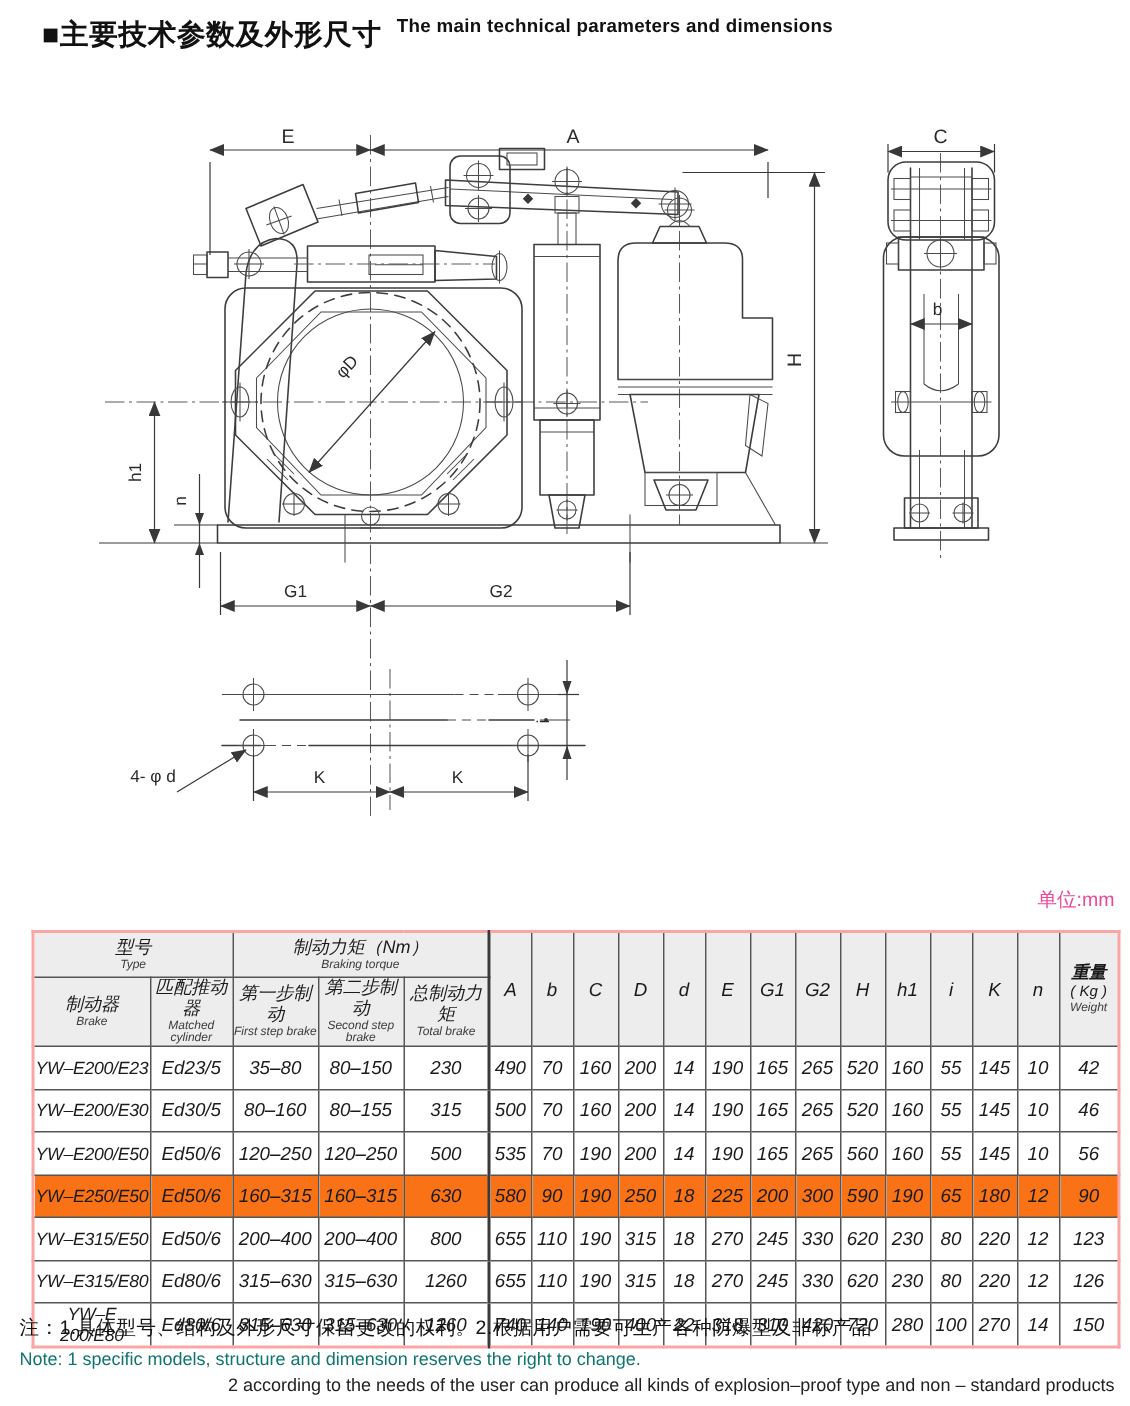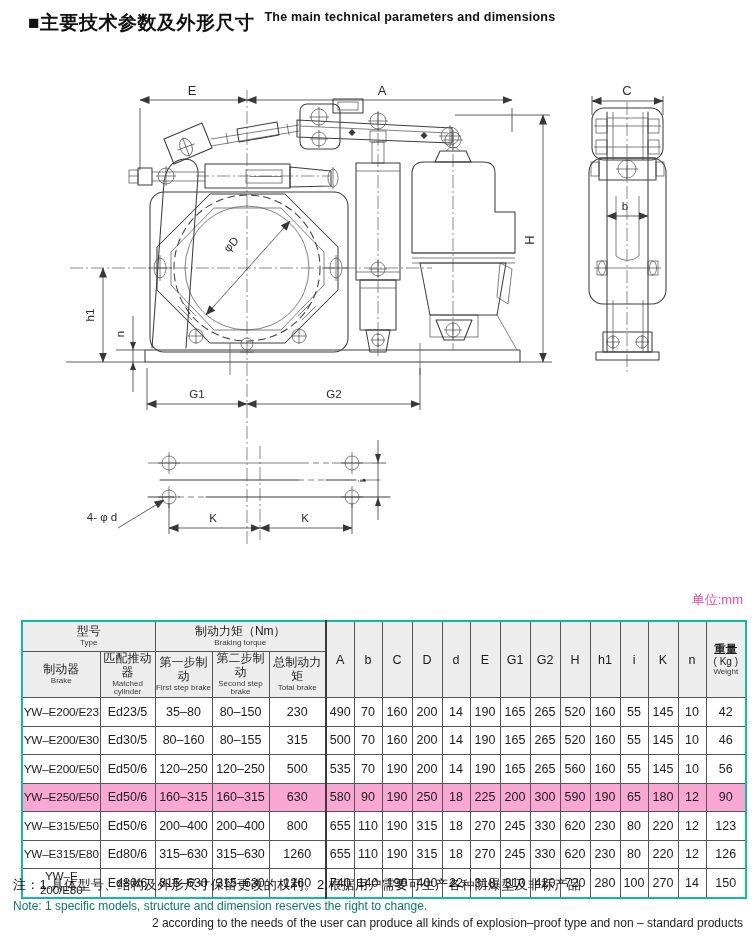--- a/index.html
+++ b/index.html
@@ -21,33 +21,33 @@
   svg .sd{stroke-dasharray:6 4;}
   svg text{font-family:"Liberation Sans",sans-serif;fill:#2a2a2a;}
   svg .dl{font-size:13px;}
   svg .dls{font-size:11.5px;}
   svg .fill{fill:#383838;stroke:none;}
   
   .unit-note{position:absolute;top:591px;right:10px;font-size:13px;color:#ec4899;}
   
   .tbl-wrap{position:absolute;top:620px;left:21px;}
   table{border-collapse:collapse;table-layout:fixed;width:724px;background:#fff;}
-  table{border:2px solid #14b8a6;}
+  table{border:2px solid #fca5a5;font-style:italic;}
   th,td{border:1px solid #555;text-align:center;vertical-align:middle;padding:0;overflow:hidden;}
   thead th{background:#ededed;font-weight:normal;}
   th.sep,td.sep{border-left:2px solid #3a3a3a;}
   .th-zh{font-size:12px;line-height:1.15;color:#1a1a1a;}
   .th-en{font-size:8px;line-height:1.1;color:#3a3a3a;}
   .th-dim{font-size:12.5px;color:#1a1a1a;}
   .wt-zh{font-size:11.5px;font-weight:bold;color:#1a1a1a;line-height:1.15;}
   thead tr.r1 th{height:29px;}
   thead tr.r2 th{height:35px;}
   tbody td{height:27.5px;font-size:12.5px;color:#1b1b1b;}
   tbody td.model-cell{font-size:11.8px;letter-spacing:-.2px;}
-  tbody tr.hl td{background:#f9a8d4;}
+  tbody tr.hl td{background:#f97316;}
   
   .notes{position:absolute;top:876px;left:13px;width:730px;}
   .note-zh{font-size:13px;color:#141414;letter-spacing:.3px;}
   .note-en{font-size:12px;color:#0f766e;margin-top:5px;}
   .note-en2{font-size:12px;color:#222;margin-top:3px;margin-left:30px;text-align:right;}
 </style>
 </head>
 <body>
 
 <div class="title-row">

